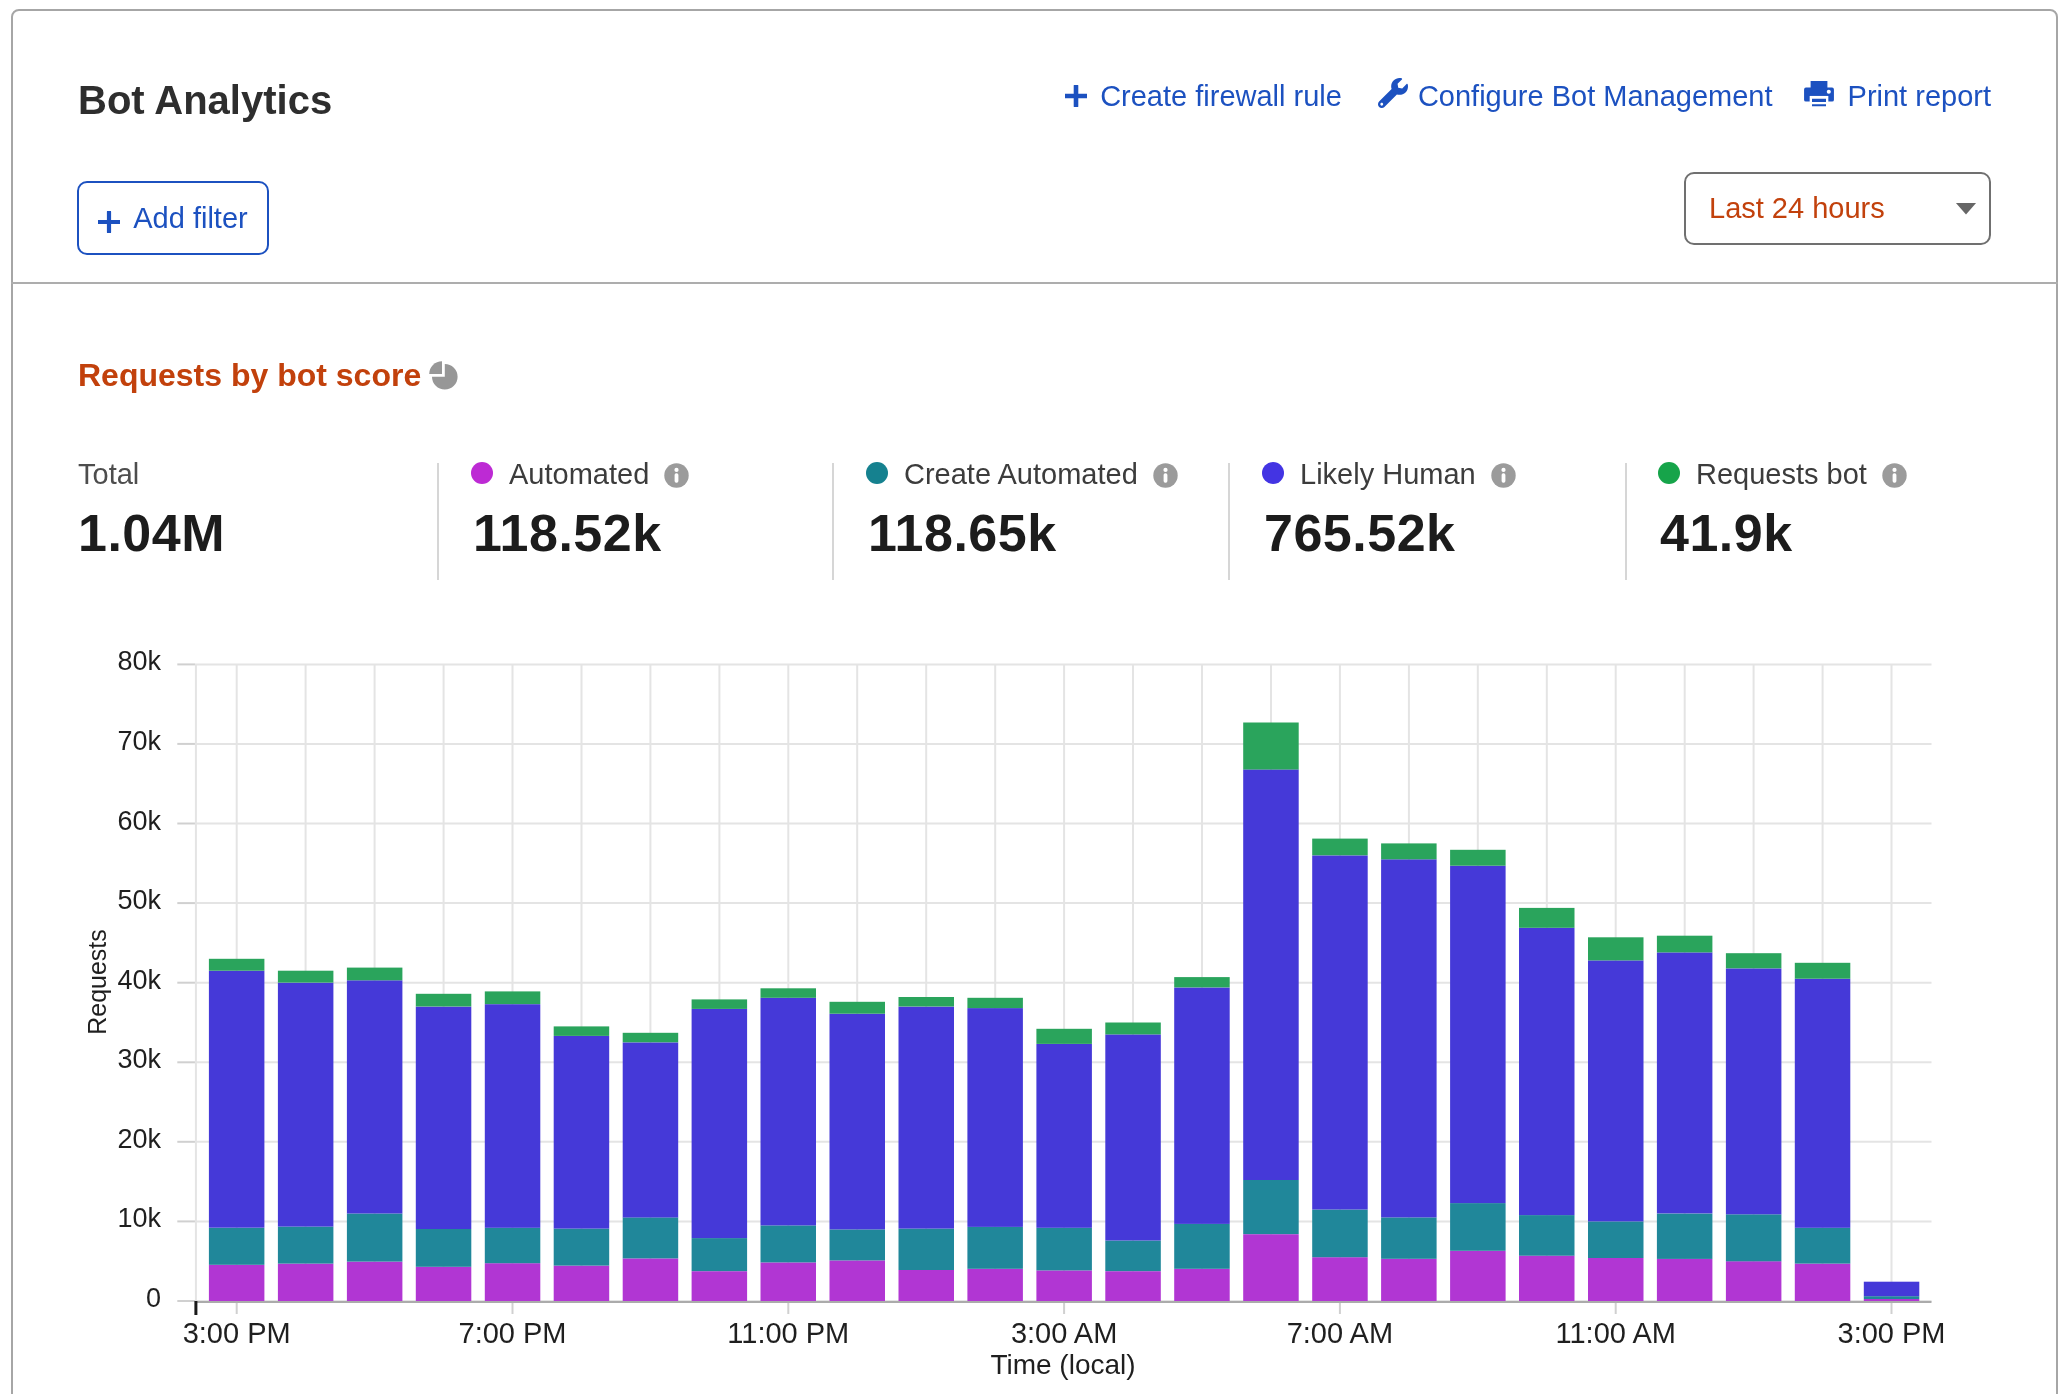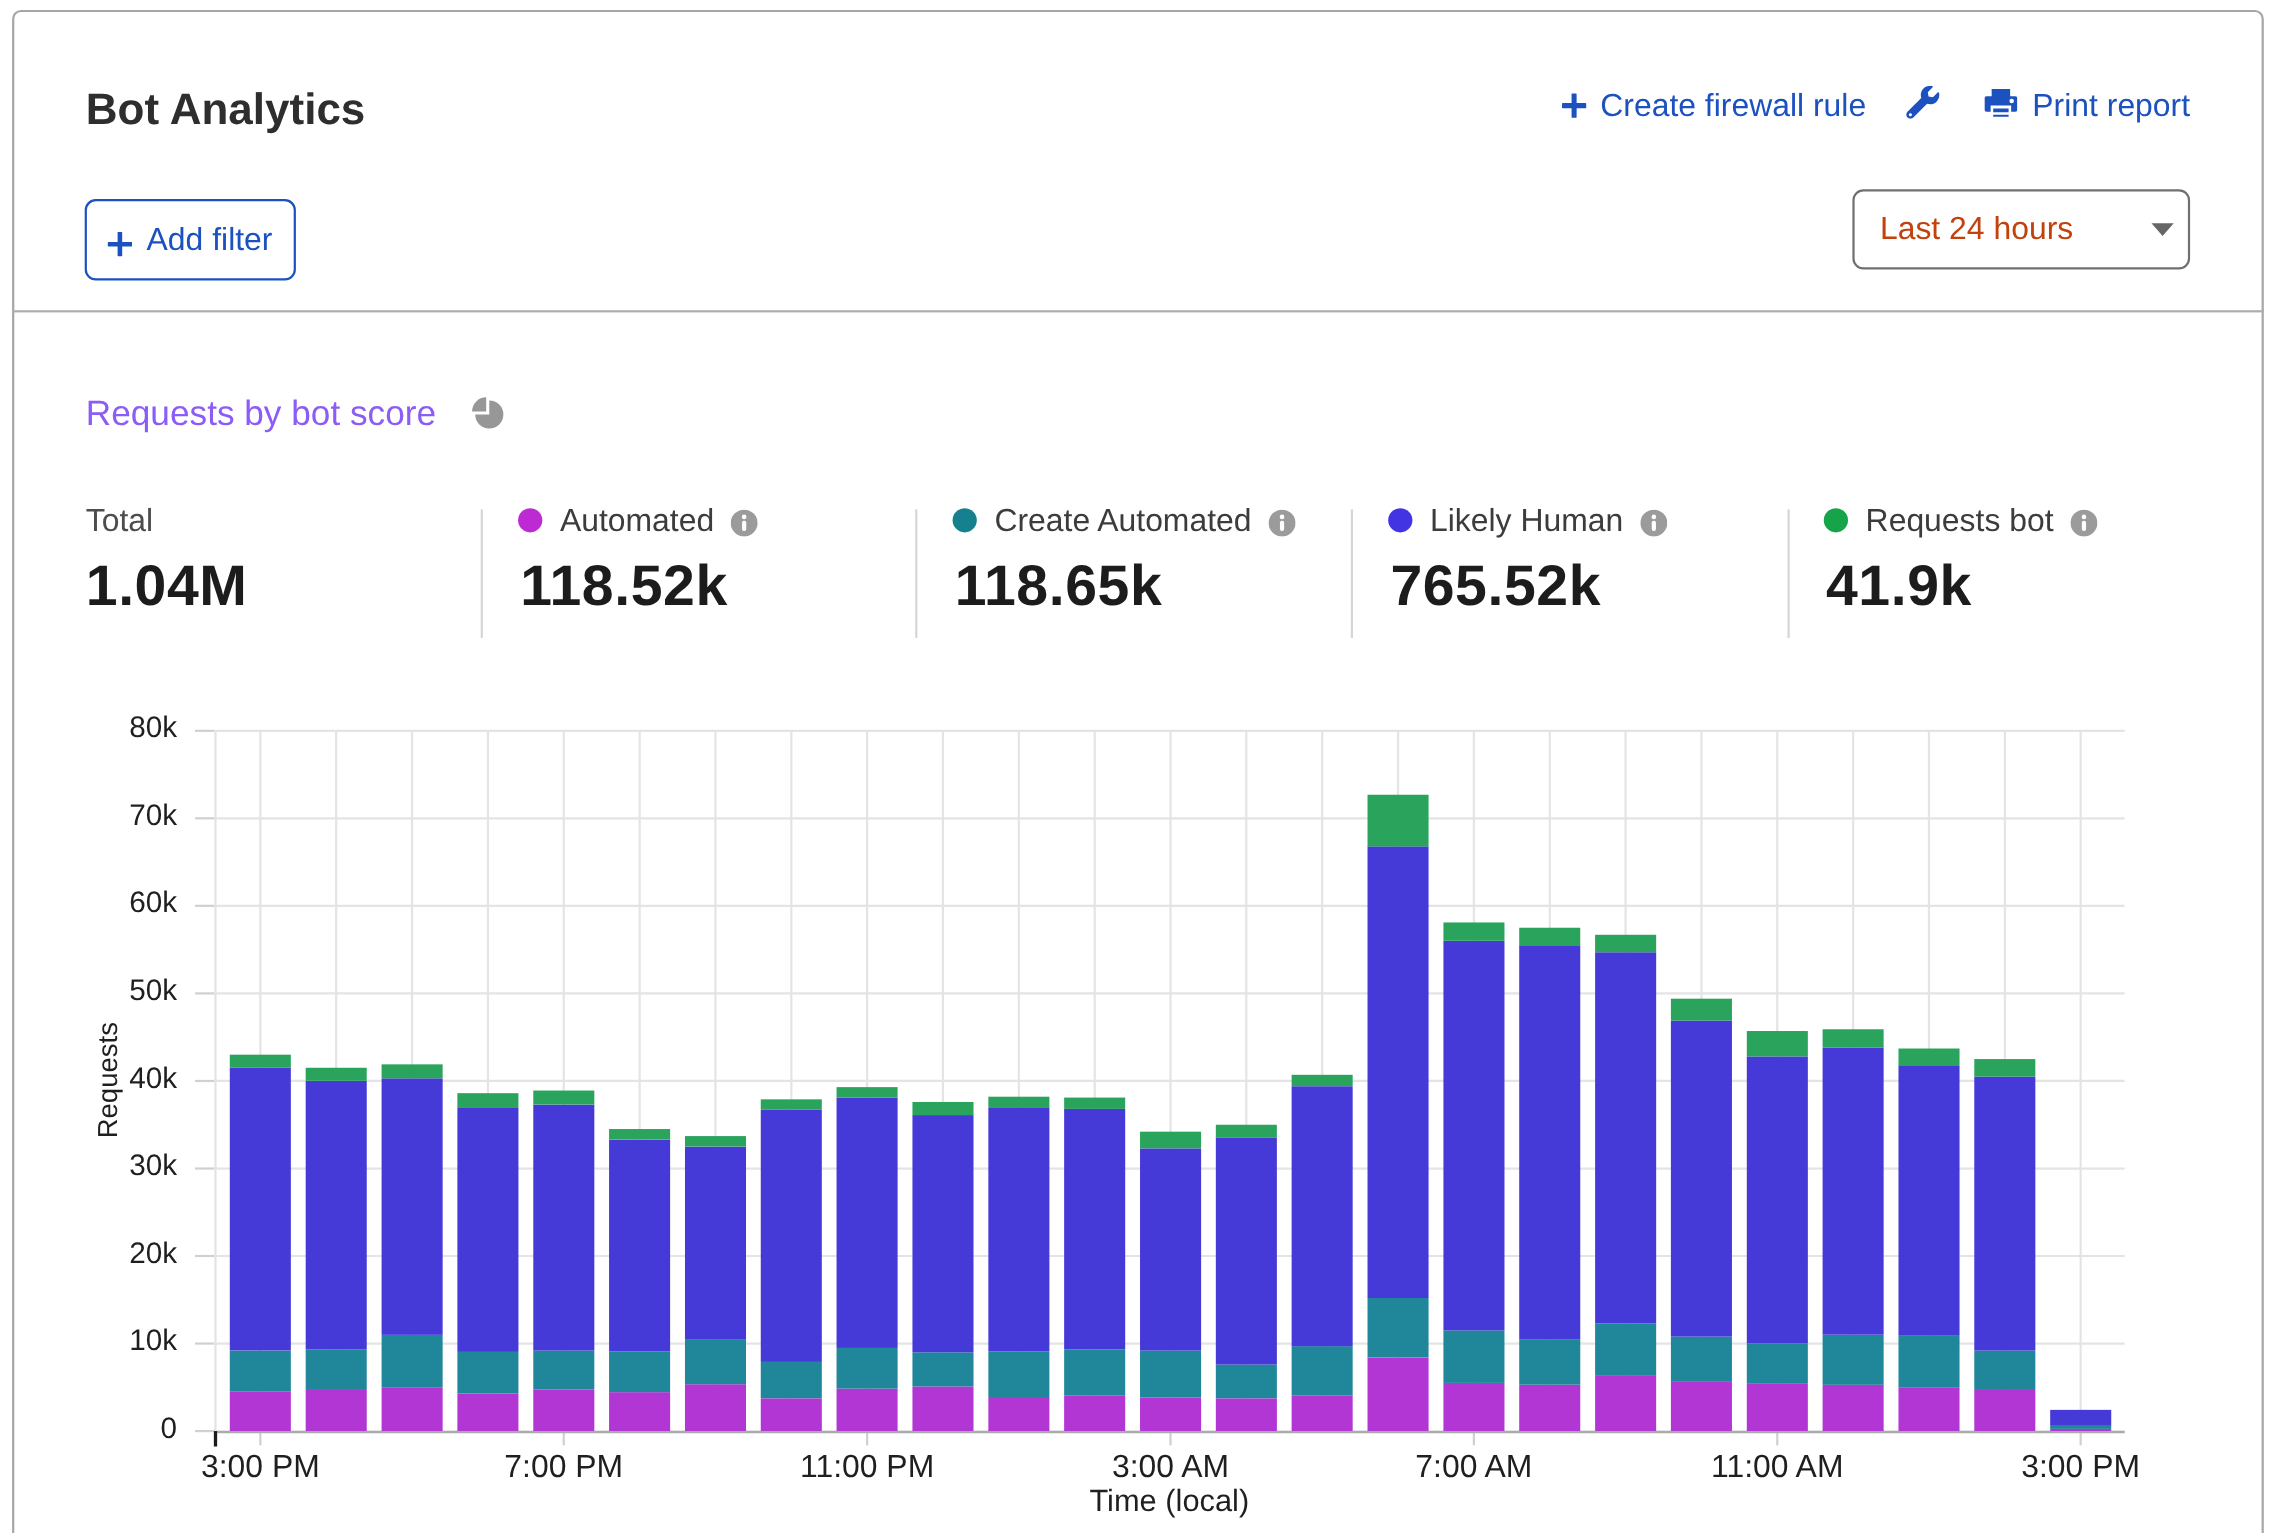--- a/index.html
+++ b/index.html
@@ -15,21 +15,21 @@
   .btn { position:absolute; left:77px; top:181px; width:192px; height:74px;
     border:2px solid #1c51c0; border-radius:10px; display:flex; align-items:center;
     justify-content:center; gap:13px; color:#1c51c0; font-size:29px; }
   .select { position:absolute; left:1684px; top:172px; width:307px; height:73px;
     border:2px solid #707070; border-radius:10px; display:flex; align-items:center;
     color:#c2410c; font-size:29px; }
   .select .txt { margin-left:23px; }
   .select .car { position:absolute; right:12px; top:28px; }
   .select .car svg { display:block; }
   .hdiv { position:absolute; left:11px; top:282px; width:2047px; height:2px; background:#adadad; }
-  .h2 { position:absolute; left:78px; top:357px; font-size:32px; font-weight:normal; color:#8b5cf6; }
+  .h2 { position:absolute; left:78px; top:357px; font-size:32px; font-weight:bold; color:#c2410c; }
   .pieico { position:absolute; left:429px; top:361px; }
   .sdiv { position:absolute; top:463px; height:117px; width:2px; background:#d6d6d6; }
   .slabel { position:absolute; font-size:29px; color:#4d4d4d; }
   .leg { position:absolute; display:flex; align-items:center; font-size:29px; color:#3c3c3c; }
   .leg .dot { width:22px; height:22px; border-radius:50%; margin-right:16px; position:relative; top:-2px; }
   .leg .lname { margin-right:15px; }
   .leg .iico { display:inline-flex; align-items:center; position:relative; top:1px; }
   .sval { position:absolute; font-size:52px; font-weight:bold; color:#1c1c1c; letter-spacing:0.5px; }
   svg.chart { position:absolute; left:0; top:0; }
 </style>
@@ -42,20 +42,21 @@
       <svg width="22" height="22" viewBox="-11.0 -11.0 22 22">
         <path d="M-10.0 0H10.0M0 -10.0V10.0" stroke="#1c51c0" stroke-width="4.6" stroke-linecap="round"></path>
       </svg>
     </span>
   <span>Create firewall rule</span>
   <span class="ico" style="margin-left:34px;margin-right:8px;position:relative;top:-4px">
       <svg width="34" height="30" viewBox="0 0 512 512">
         <path fill="#1c51c0" d="M507.7 109.1c-2.2-9-13.5-12.1-20.1-5.5l-74.4 74.4-67.9-11.3-11.3-67.9 74.4-74.4c6.6-6.6 3.4-17.9-5.7-20.2-47.4-11.7-99.6.9-136.6 37.9-39.6 39.6-50.5 97.1-34 147.2L18.7 402.8c-25 25-25 65.5 0 90.5s65.5 25 90.5 0l213.2-213.2c50.1 16.7 107.5 5.7 147.4-34.2 37.1-37.1 49.7-89.3 37.9-136.8zM64 472c-13.2 0-24-10.7-24-24 0-13.3 10.7-24 24-24s24 10.7 24 24c0 13.3-10.7 24-24 24z"></path>
       </svg>
     </span>
+  <span>Configure Bot Management</span>
   <span class="ico" style="margin-left:31px;margin-right:14px;position:relative;top:-2px">
       <svg width="30" height="28" viewBox="0 0 32 30">
         <path fill="#1c51c0" d="M7 0h18v8H7z"></path>
         <path fill="#1c51c0" d="M2 7h28a2 2 0 0 1 2 2v11a2 2 0 0 1-2 2H2a2 2 0 0 1-2-2V9a2 2 0 0 1 2-2z"></path>
         <circle cx="26.5" cy="11.5" r="2.2" fill="#fff"></circle>
         <path fill="#fff" d="M6 16h20v14H6z"></path>
         <path fill="#1c51c0" d="M8.5 19h15v3.5h-15zm0 6h15v2h-15z"></path>
       </svg>
     </span>
   <span>Print report</span>

